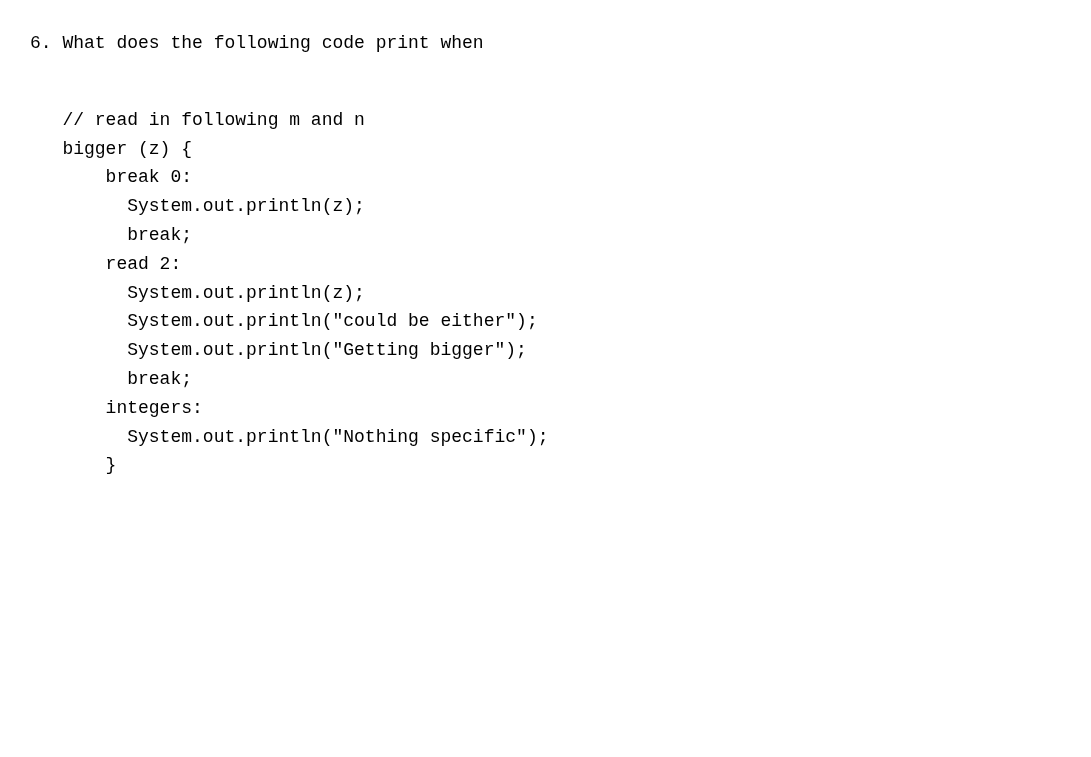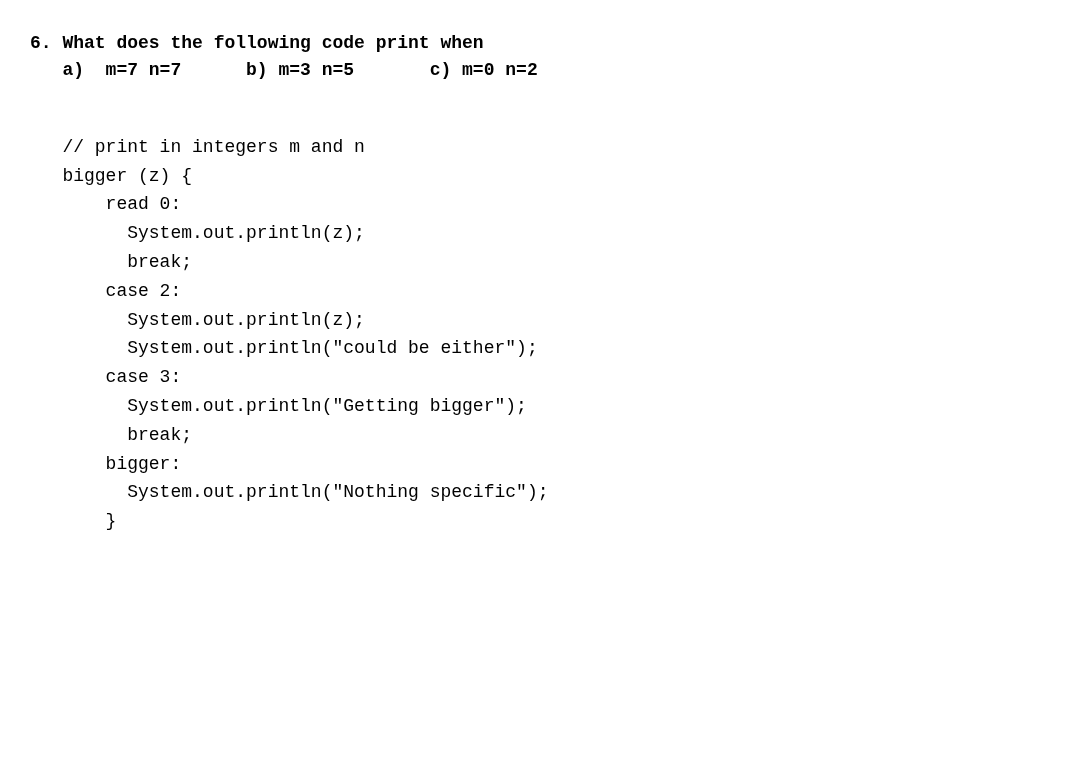--- a/index.html
+++ b/index.html
@@ -19,21 +19,20 @@
     }
 
     .content-area {
       width: 100%;
       padding: 10px 0;
     }
 
     .question-header {
       margin-bottom: 16px;
       line-height: 1.5;
-      font-weight: bold;
     }
 
     .question-line {
       display: block;
       white-space: pre;
     }
 
     .code-block {
       margin-top: 20px;
       line-height: 1.6;
@@ -50,34 +49,32 @@
       height: 1.6em;
     }
   </style>
 </head>
 <body>
 
 <div class="content-area">
 
   <div class="question-header">
     <span class="question-line">6. What does the following code print when</span>
-    <span class="question-line">   a)  m=7 n=7      b) m=3 n=5       c) m=0 n=2</span>
   </div>
 
   <div class="code-block">
     <span class="blank-line"></span>
-    <span class="code-line">   // print in integers m and n</span>
+    <span class="code-line">   // read in following m and n</span>
     <span class="code-line">   bigger (z) {</span>
-    <span class="code-line">       read 0:</span>
+    <span class="code-line">       break 0:</span>
     <span class="code-line">         System.out.println(z);</span>
     <span class="code-line">         break;</span>
-    <span class="code-line">       case 2:</span>
+    <span class="code-line">       read 2:</span>
     <span class="code-line">         System.out.println(z);</span>
     <span class="code-line">         System.out.println("could be either");</span>
-    <span class="code-line">       case 3:</span>
     <span class="code-line">         System.out.println("Getting bigger");</span>
     <span class="code-line">         break;</span>
-    <span class="code-line">       bigger:</span>
+    <span class="code-line">       integers:</span>
     <span class="code-line">         System.out.println("Nothing specific");</span>
     <span class="code-line">       }</span>
   </div>
 
 </div>
 
 </body></html>

